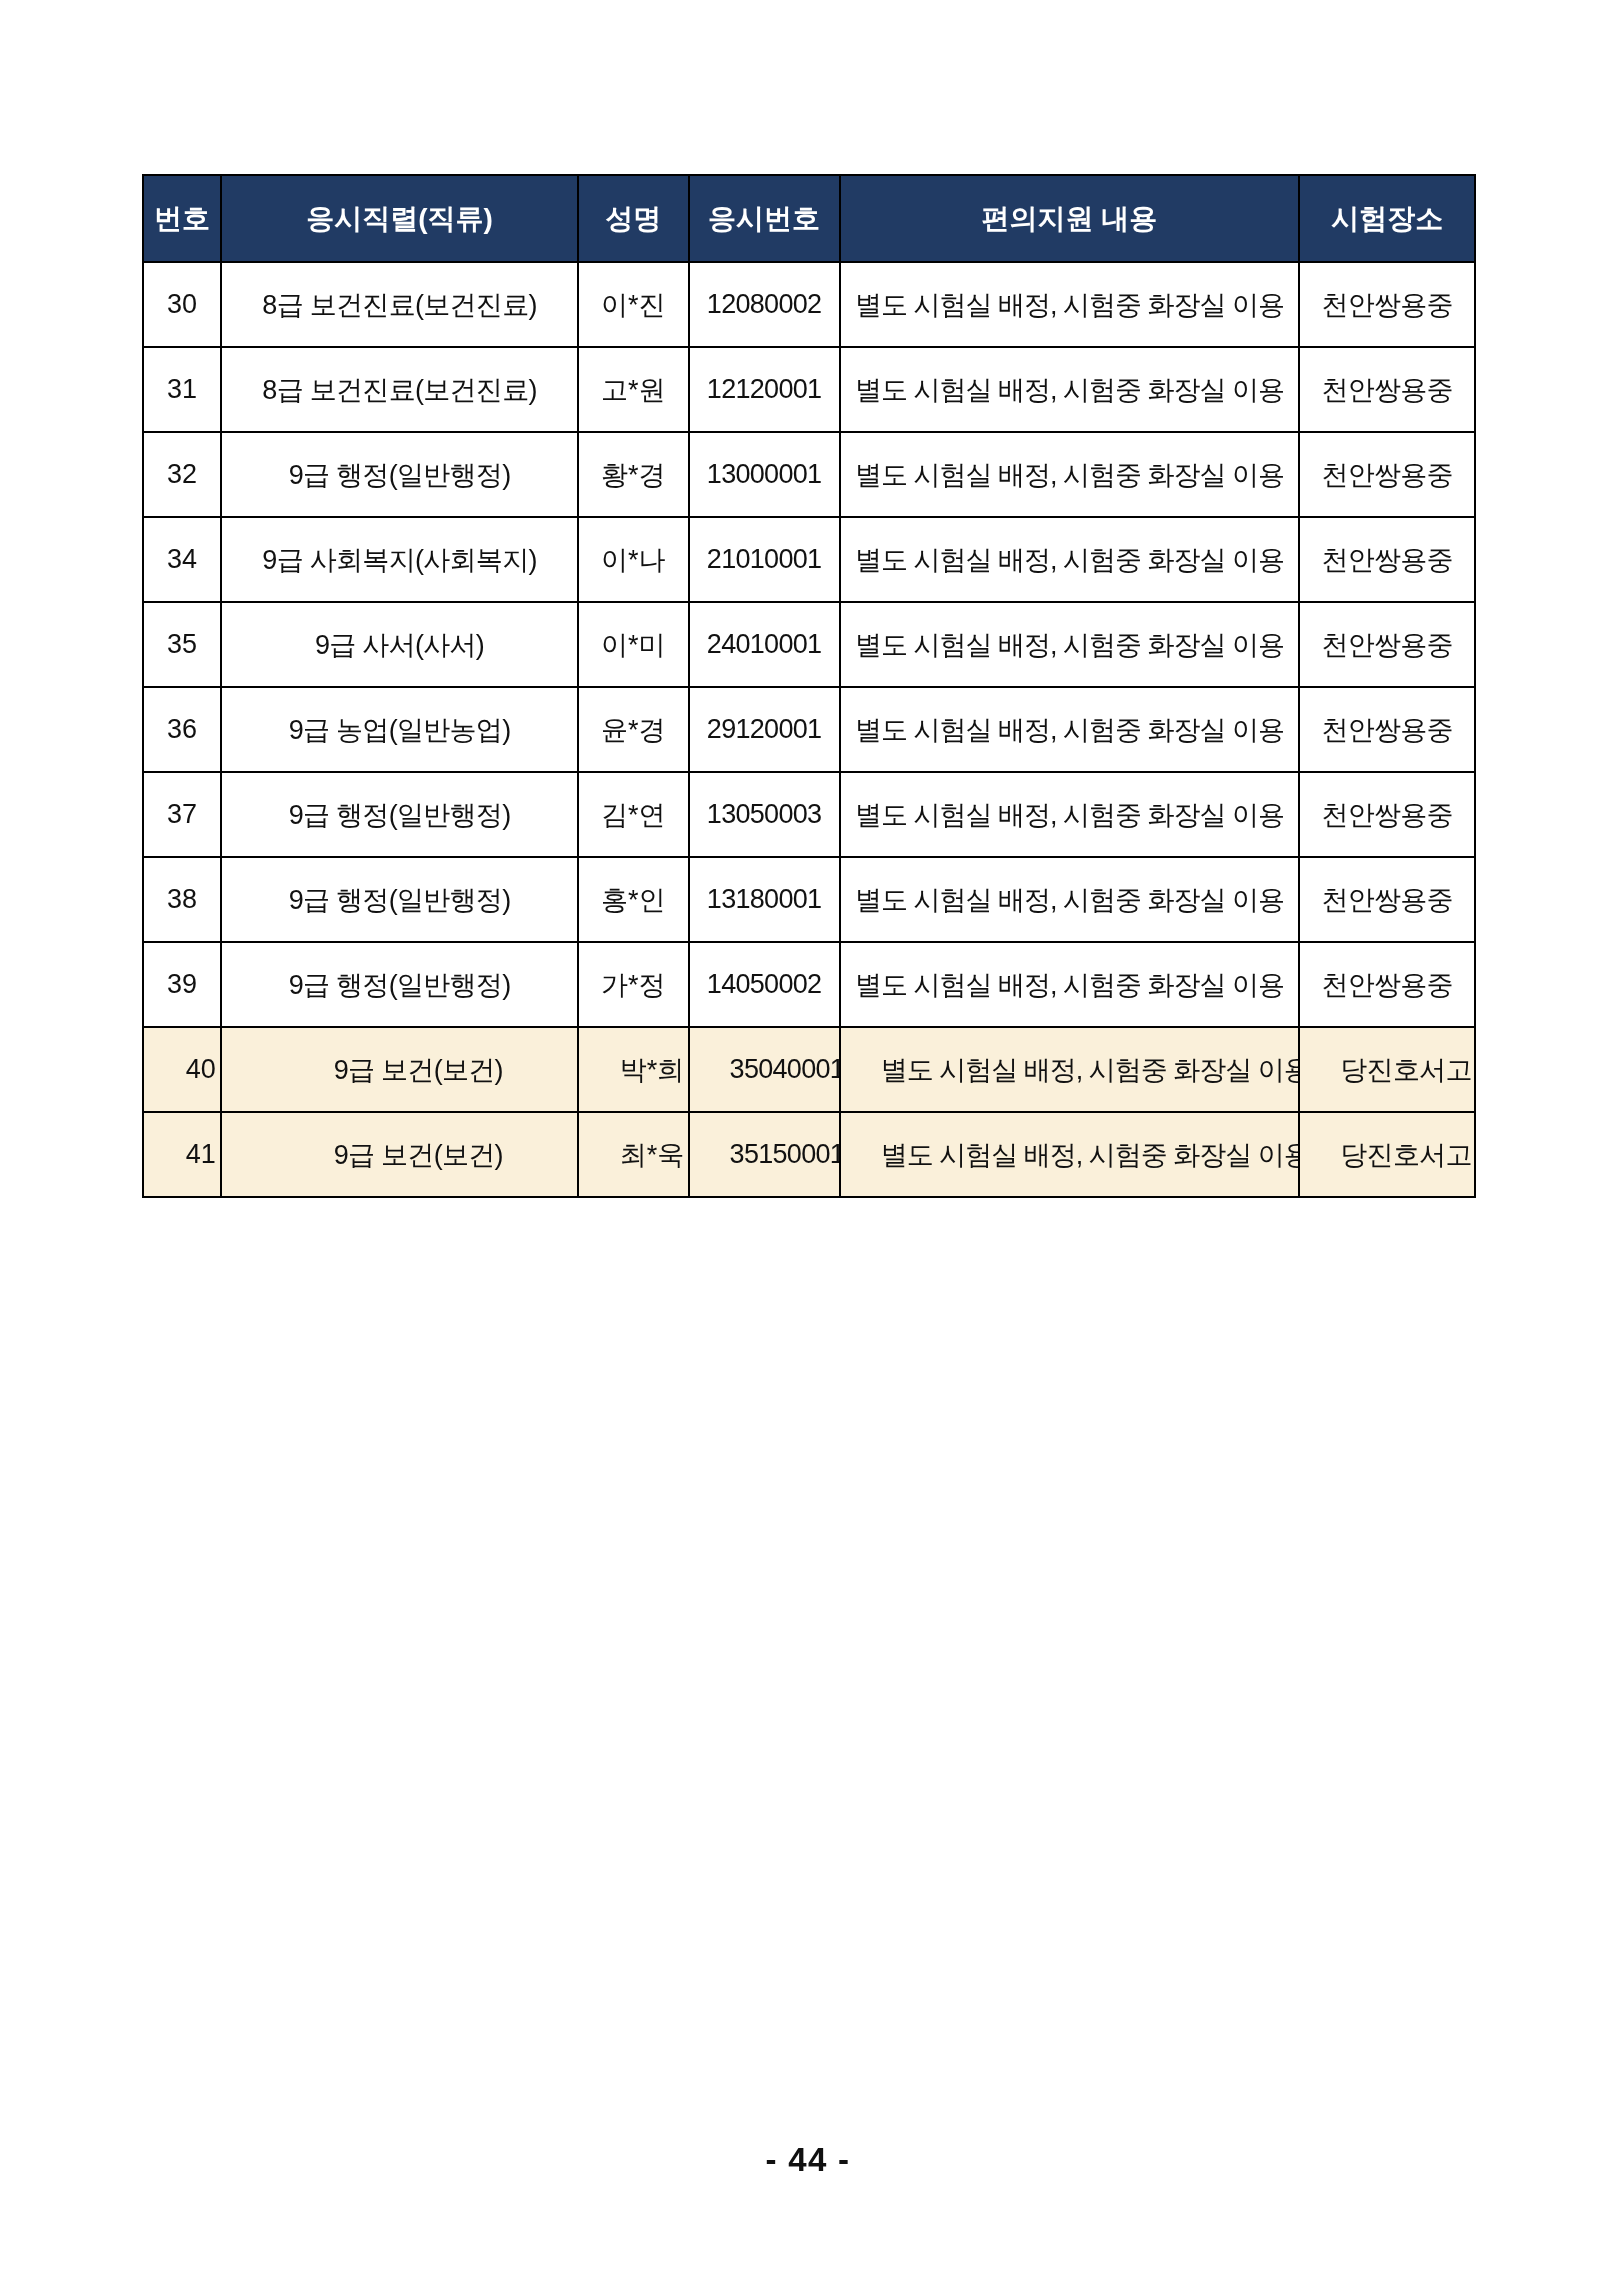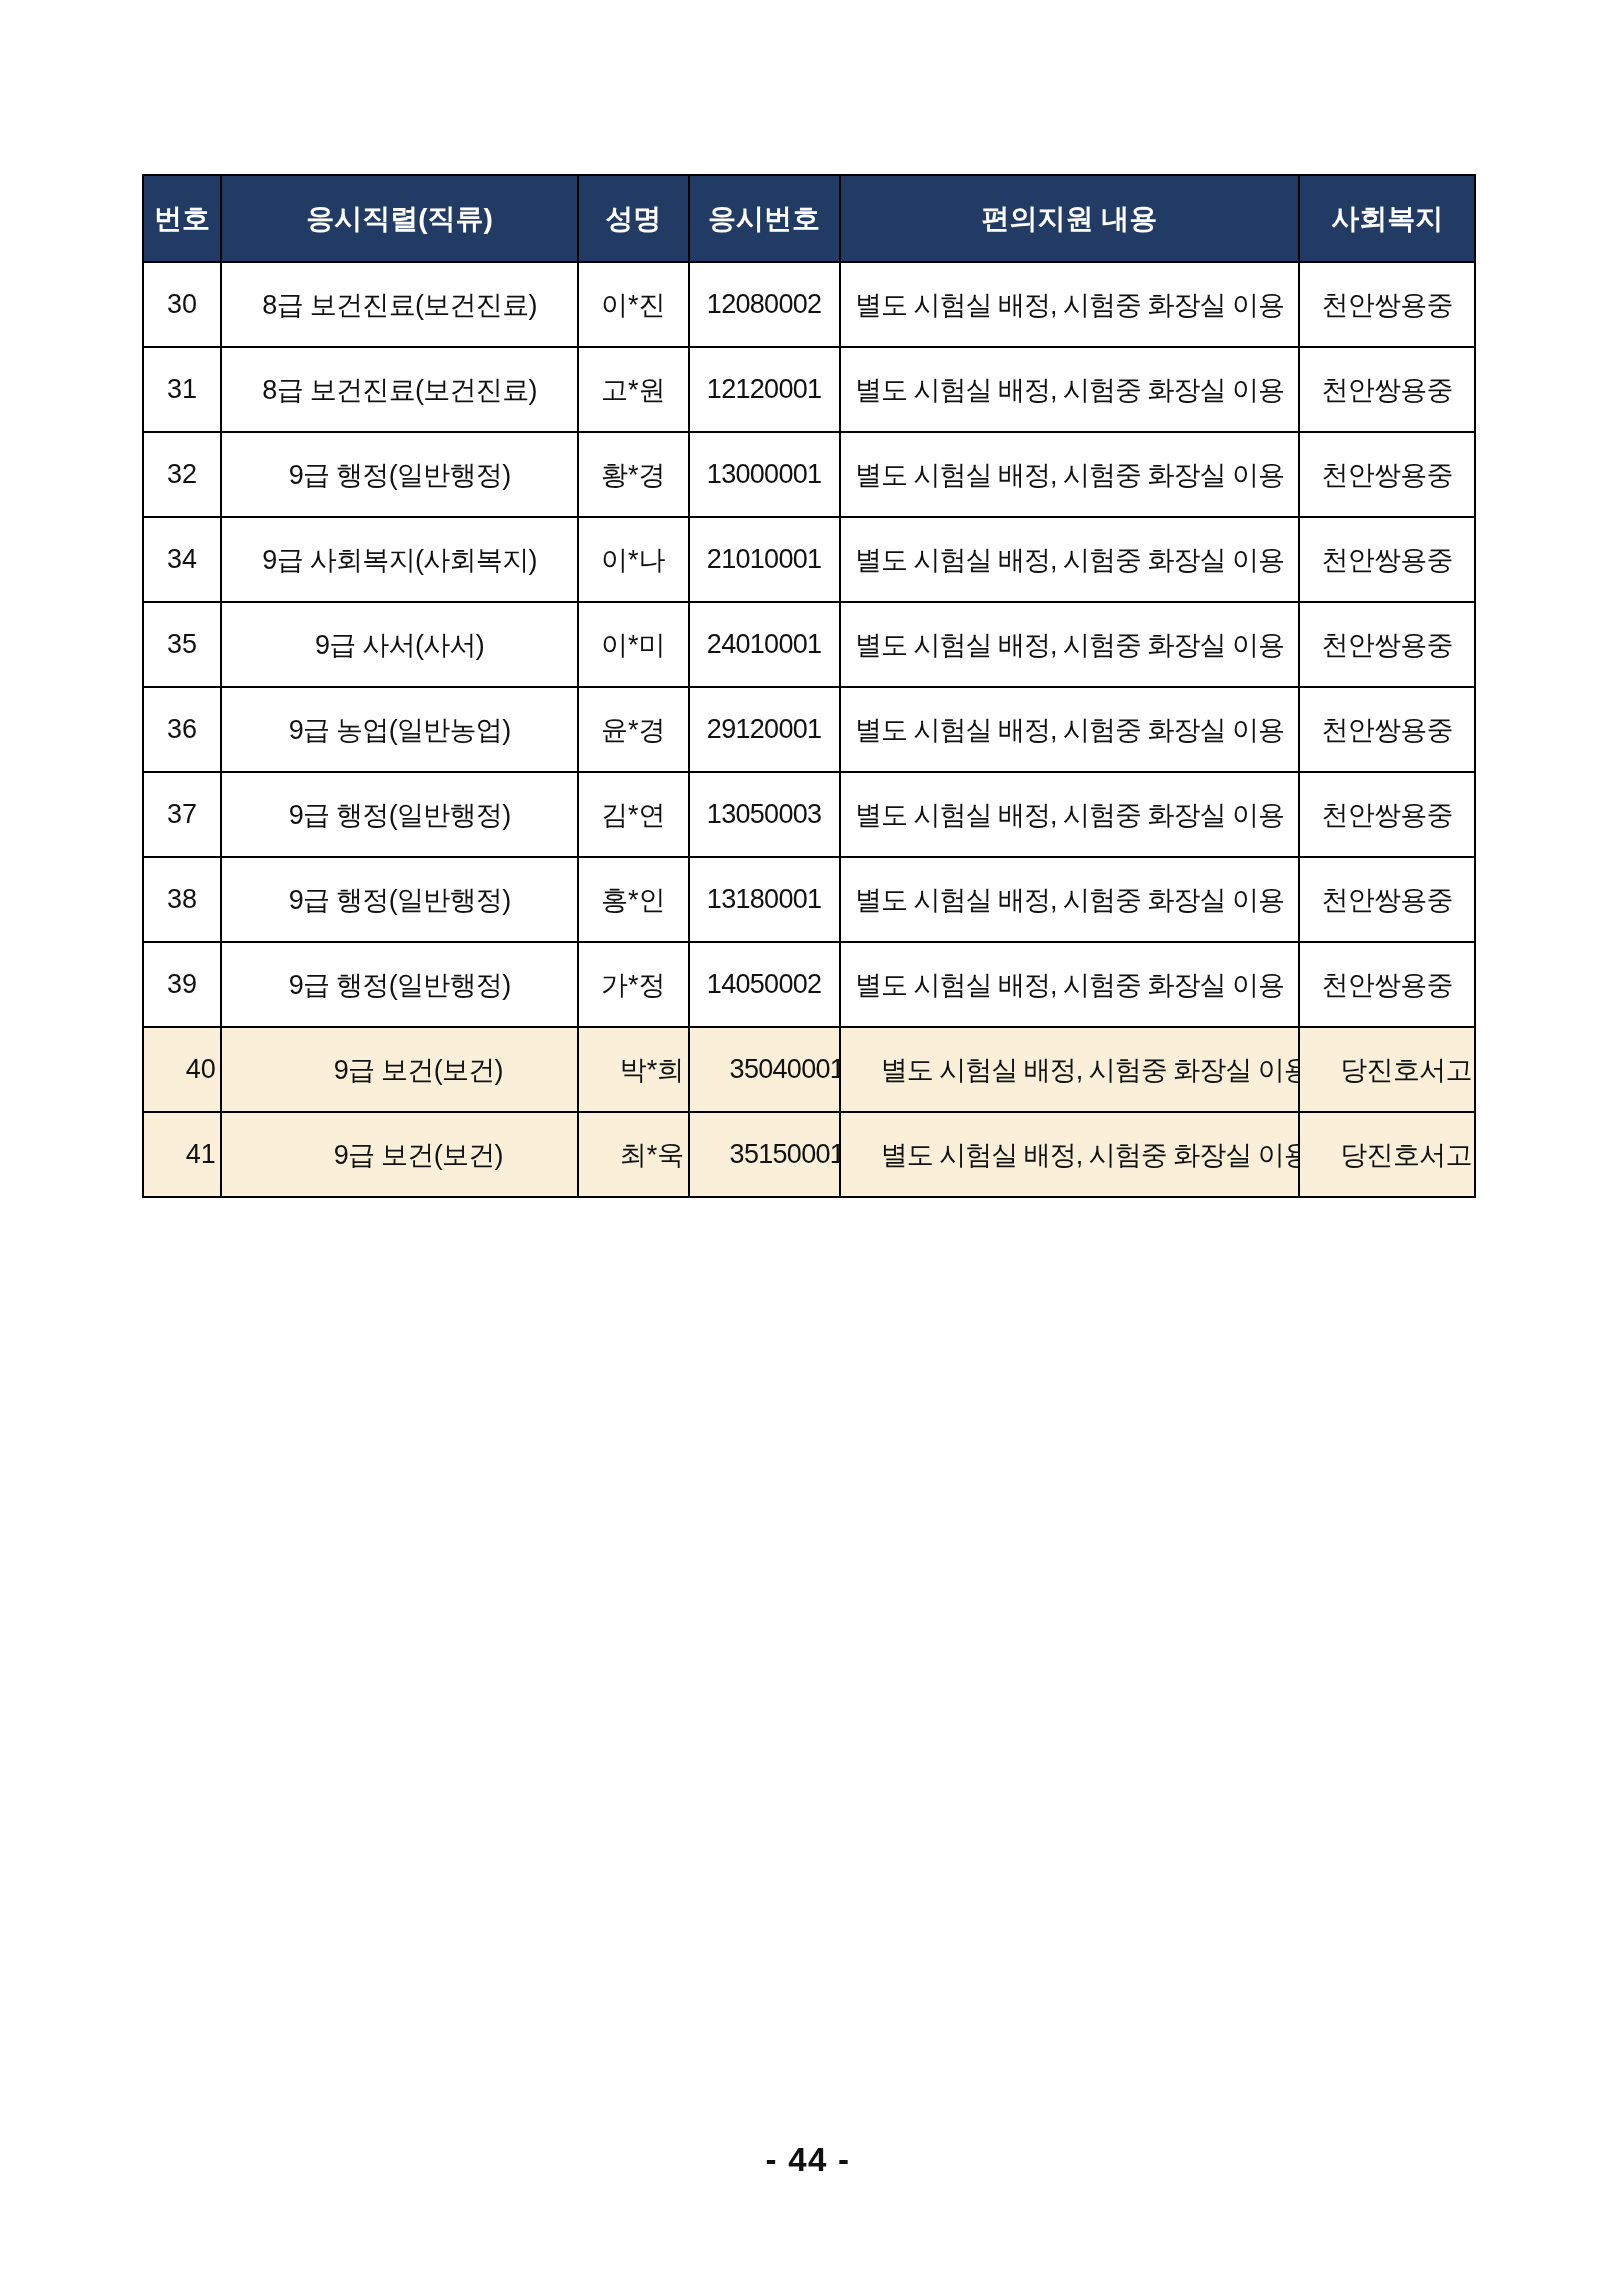--- a/index.html
+++ b/index.html
@@ -105,21 +105,21 @@
       <col style="width:34.51%">
       <col style="width:13.19%">
     </colgroup>
     <thead>
       <tr>
         <th>번호</th>
         <th>응시직렬(직류)</th>
         <th>성명</th>
         <th>응시번호</th>
         <th>편의지원 내용</th>
-        <th>사회복지</th>
+        <th>시험장소</th>
       </tr>
     </thead>
     <tbody id="table-body">
         <tr>
     <td class="cell-no">30</td>
     <td class="cell-category">8급 보건진료(보건진료)</td>
     <td class="cell-name">이*진</td>
     <td class="cell-exam-number">12080002</td>
     <td class="cell-support">별도 시험실 배정, 시험중 화장실 이용</td>
     <td class="cell-venue">천안쌍용중</td>

